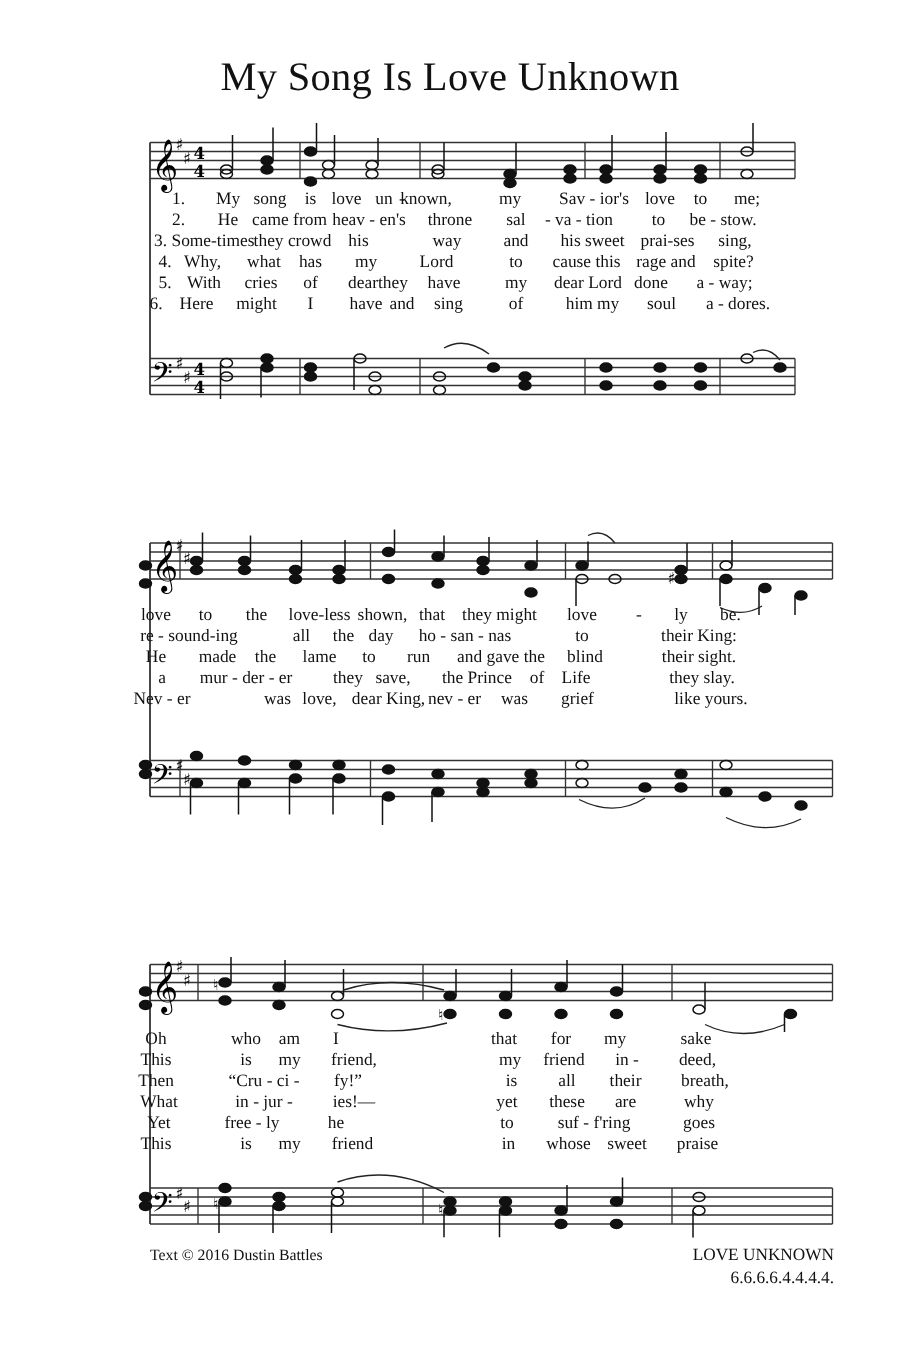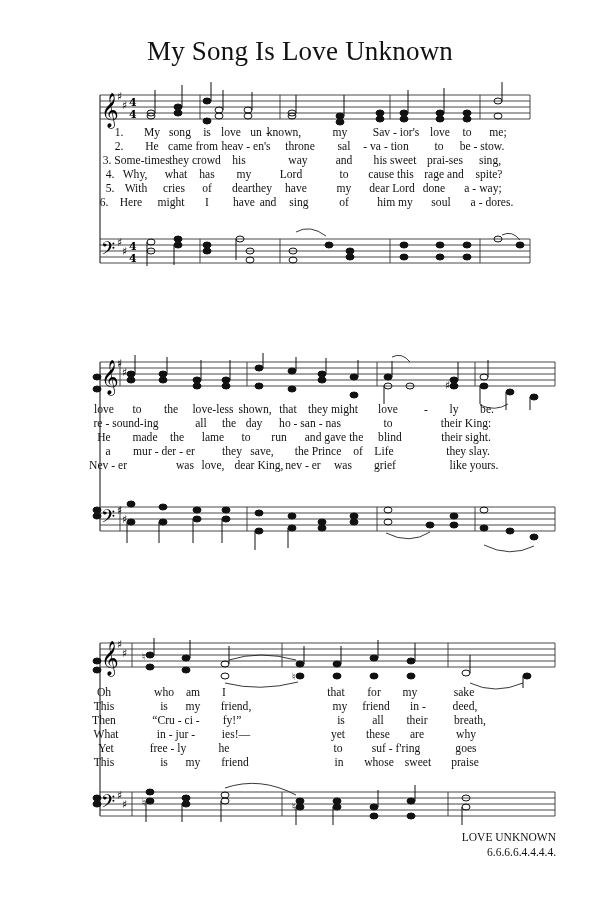--- a/index.html
+++ b/index.html
@@ -516,17 +516,18 @@
     <span class="syl" style="left:97px">my</span>
     <span class="syl" style="left:139px">friend</span>
     <span class="syl" style="left:243px">in</span>
     <span class="syl" style="left:283px">whose</span>
     <span class="syl" style="left:322px">sweet</span>
     <span class="syl" style="left:369px">praise</span>
   </div>
 </div>
 
 <div class="footer">
+  <div class="copyright">Text © 2016 Dustin Battles</div>
 </div>
 <div class="footer-right">
   <div>LOVE UNKNOWN</div>
   <div>6.6.6.6.4.4.4.4.</div>
 </div>
 
 </body></html>

